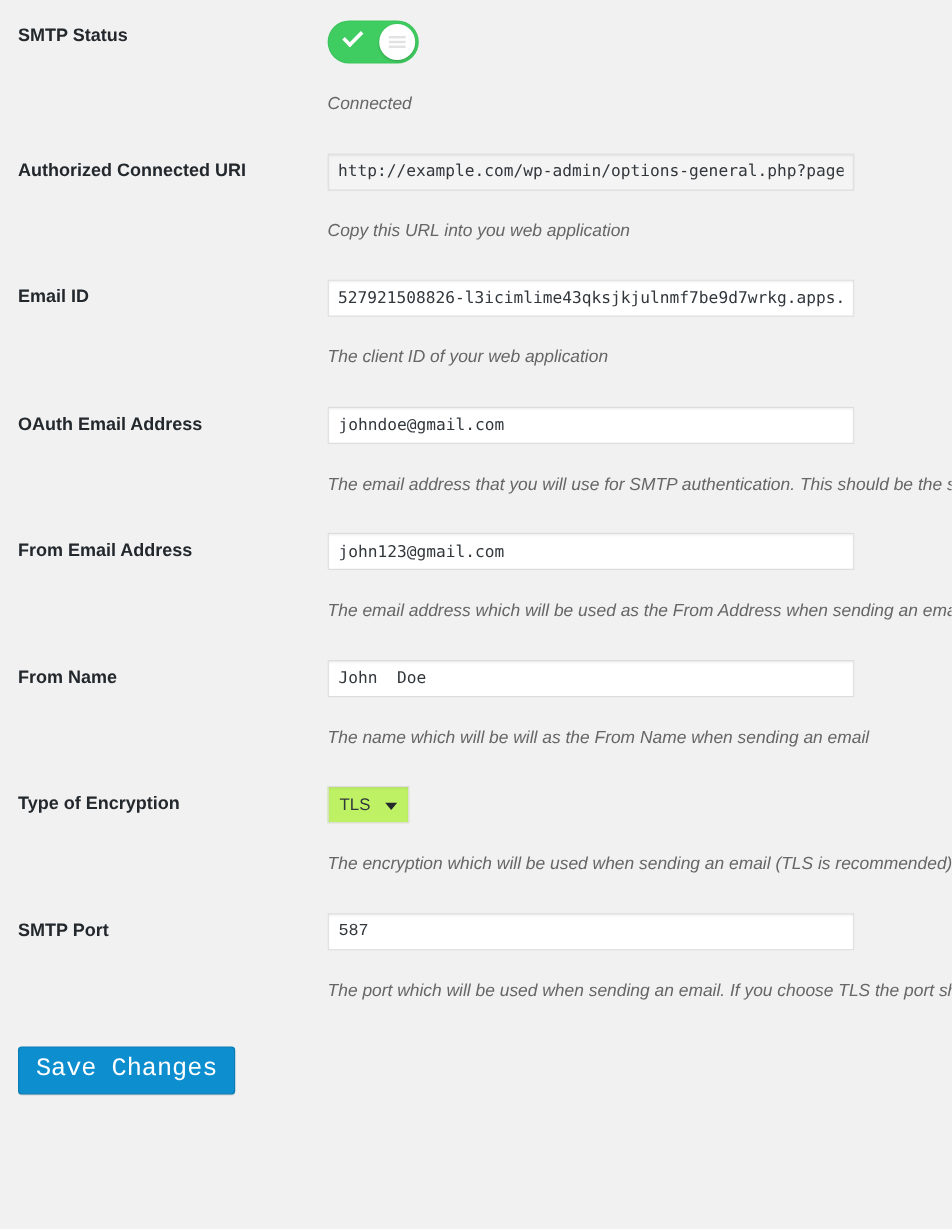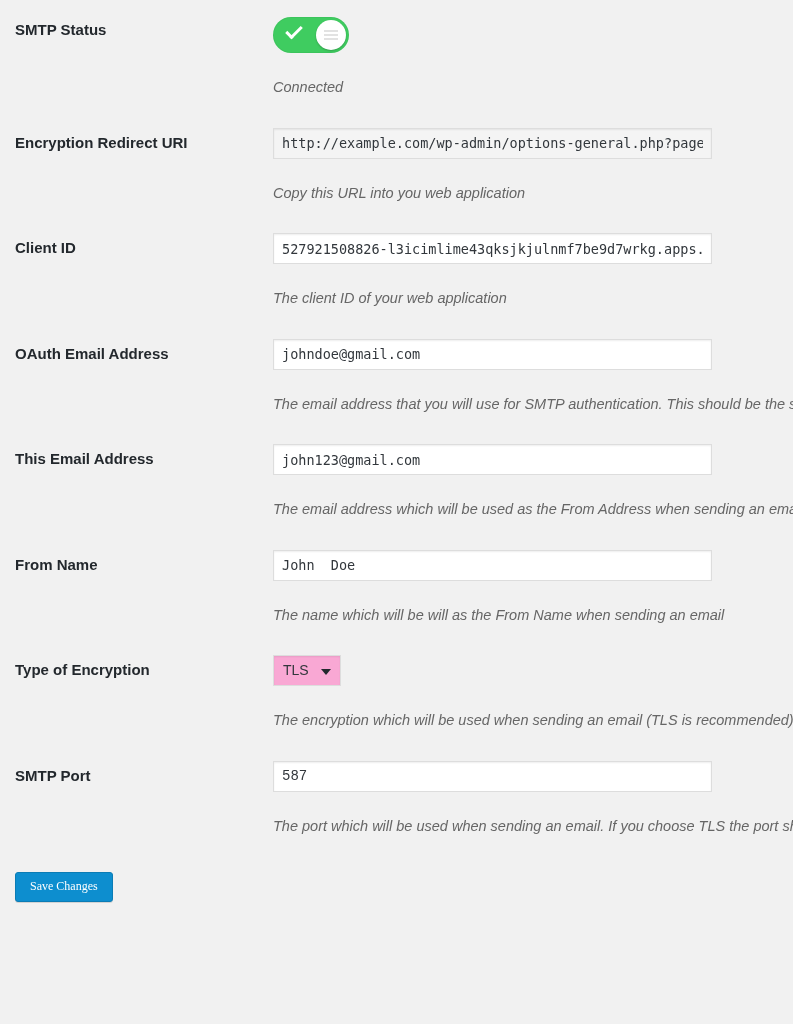--- a/index.html
+++ b/index.html
@@ -122,21 +122,21 @@
 
   
   .sel {
     display: inline-block;
     position: relative;
     min-width: 68px;
     height: 31px;
     box-sizing: border-box;
     padding: 0 26px 0 9px;
     border: 1px solid #ddd;
-    background: #f9a8d4;
+    background: #bef264;
     color: #32373c;
     font-family: "Liberation Sans", sans-serif;
     font-size: 14px;
     line-height: 29px;
     box-shadow: inset 0 1px 2px rgba(0,0,0,0.07);
     cursor: pointer;
     white-space: nowrap;
   }
   .sel .caret {
     position: absolute;
@@ -165,22 +165,22 @@
   .submit-wrap {
     padding: 20px 0 0 15px;
   }
   .btn-primary {
     display: inline-block;
     padding: 7px 14px 8px 14px;
     background: #0d8ecf;
     border: 1px solid #0b7cb5;
     border-radius: 3px;
     color: #ffffff;
-    font-family: Liberation Serif, serif;
-    font-size: 12px;
+    font-family: Liberation Mono, monospace;
+    font-size: 21px;
     line-height: 1.1;
     font-weight: normal;
     cursor: pointer;
     box-shadow: 0 1px 0 rgba(0,0,0,0.12);
     white-space: nowrap;
   }
 </style>
 </head>
 <body>
 
@@ -198,46 +198,46 @@
               <i class="l2"></i>
               <i class="l3"></i>
             </span>
           </span>
         </div>
         <span class="desc">Connected</span>
       </td>
     </tr>
 
     <tr class="form-row">
-      <th class="row-label">Encryption Redirect URI</th>
+      <th class="row-label">Authorized Connected URI</th>
       <td class="row-field">
         <input class="txt readonly" type="text" readonly="" value="http://example.com/wp-admin/options-general.php?page=gmail-smtp-settings" style="">
         <span class="desc">Copy this URL into you web application</span>
       </td>
     </tr>
 
     <tr class="form-row">
-      <th class="row-label">Client ID</th>
+      <th class="row-label">Email ID</th>
       <td class="row-field">
         <input class="txt" type="text" value="527921508826-l3icimlime43qksjkjulnmf7be9d7wrkg.apps.googleusercontent.com" style="">
         <span class="desc">The client ID of your web application</span>
       </td>
     </tr>
 
 
     <tr class="form-row">
       <th class="row-label">OAuth Email Address</th>
       <td class="row-field">
         <input class="txt" type="text" value="johndoe@gmail.com" style="">
         <span class="desc">The email address that you will use for SMTP authentication. This should be the same email address as the one you used to create the web application</span>
       </td>
     </tr>
 
     <tr class="form-row">
-      <th class="row-label">This Email Address</th>
+      <th class="row-label">From Email Address</th>
       <td class="row-field">
         <input class="txt" type="text" value="john123@gmail.com" style="">
         <span class="desc">The email address which will be used as the From Address when sending an email</span>
       </td>
     </tr>
 
     <tr class="form-row">
       <th class="row-label">From Name</th>
       <td class="row-field">
         <input class="txt" type="text" value="John  Doe" style="">

